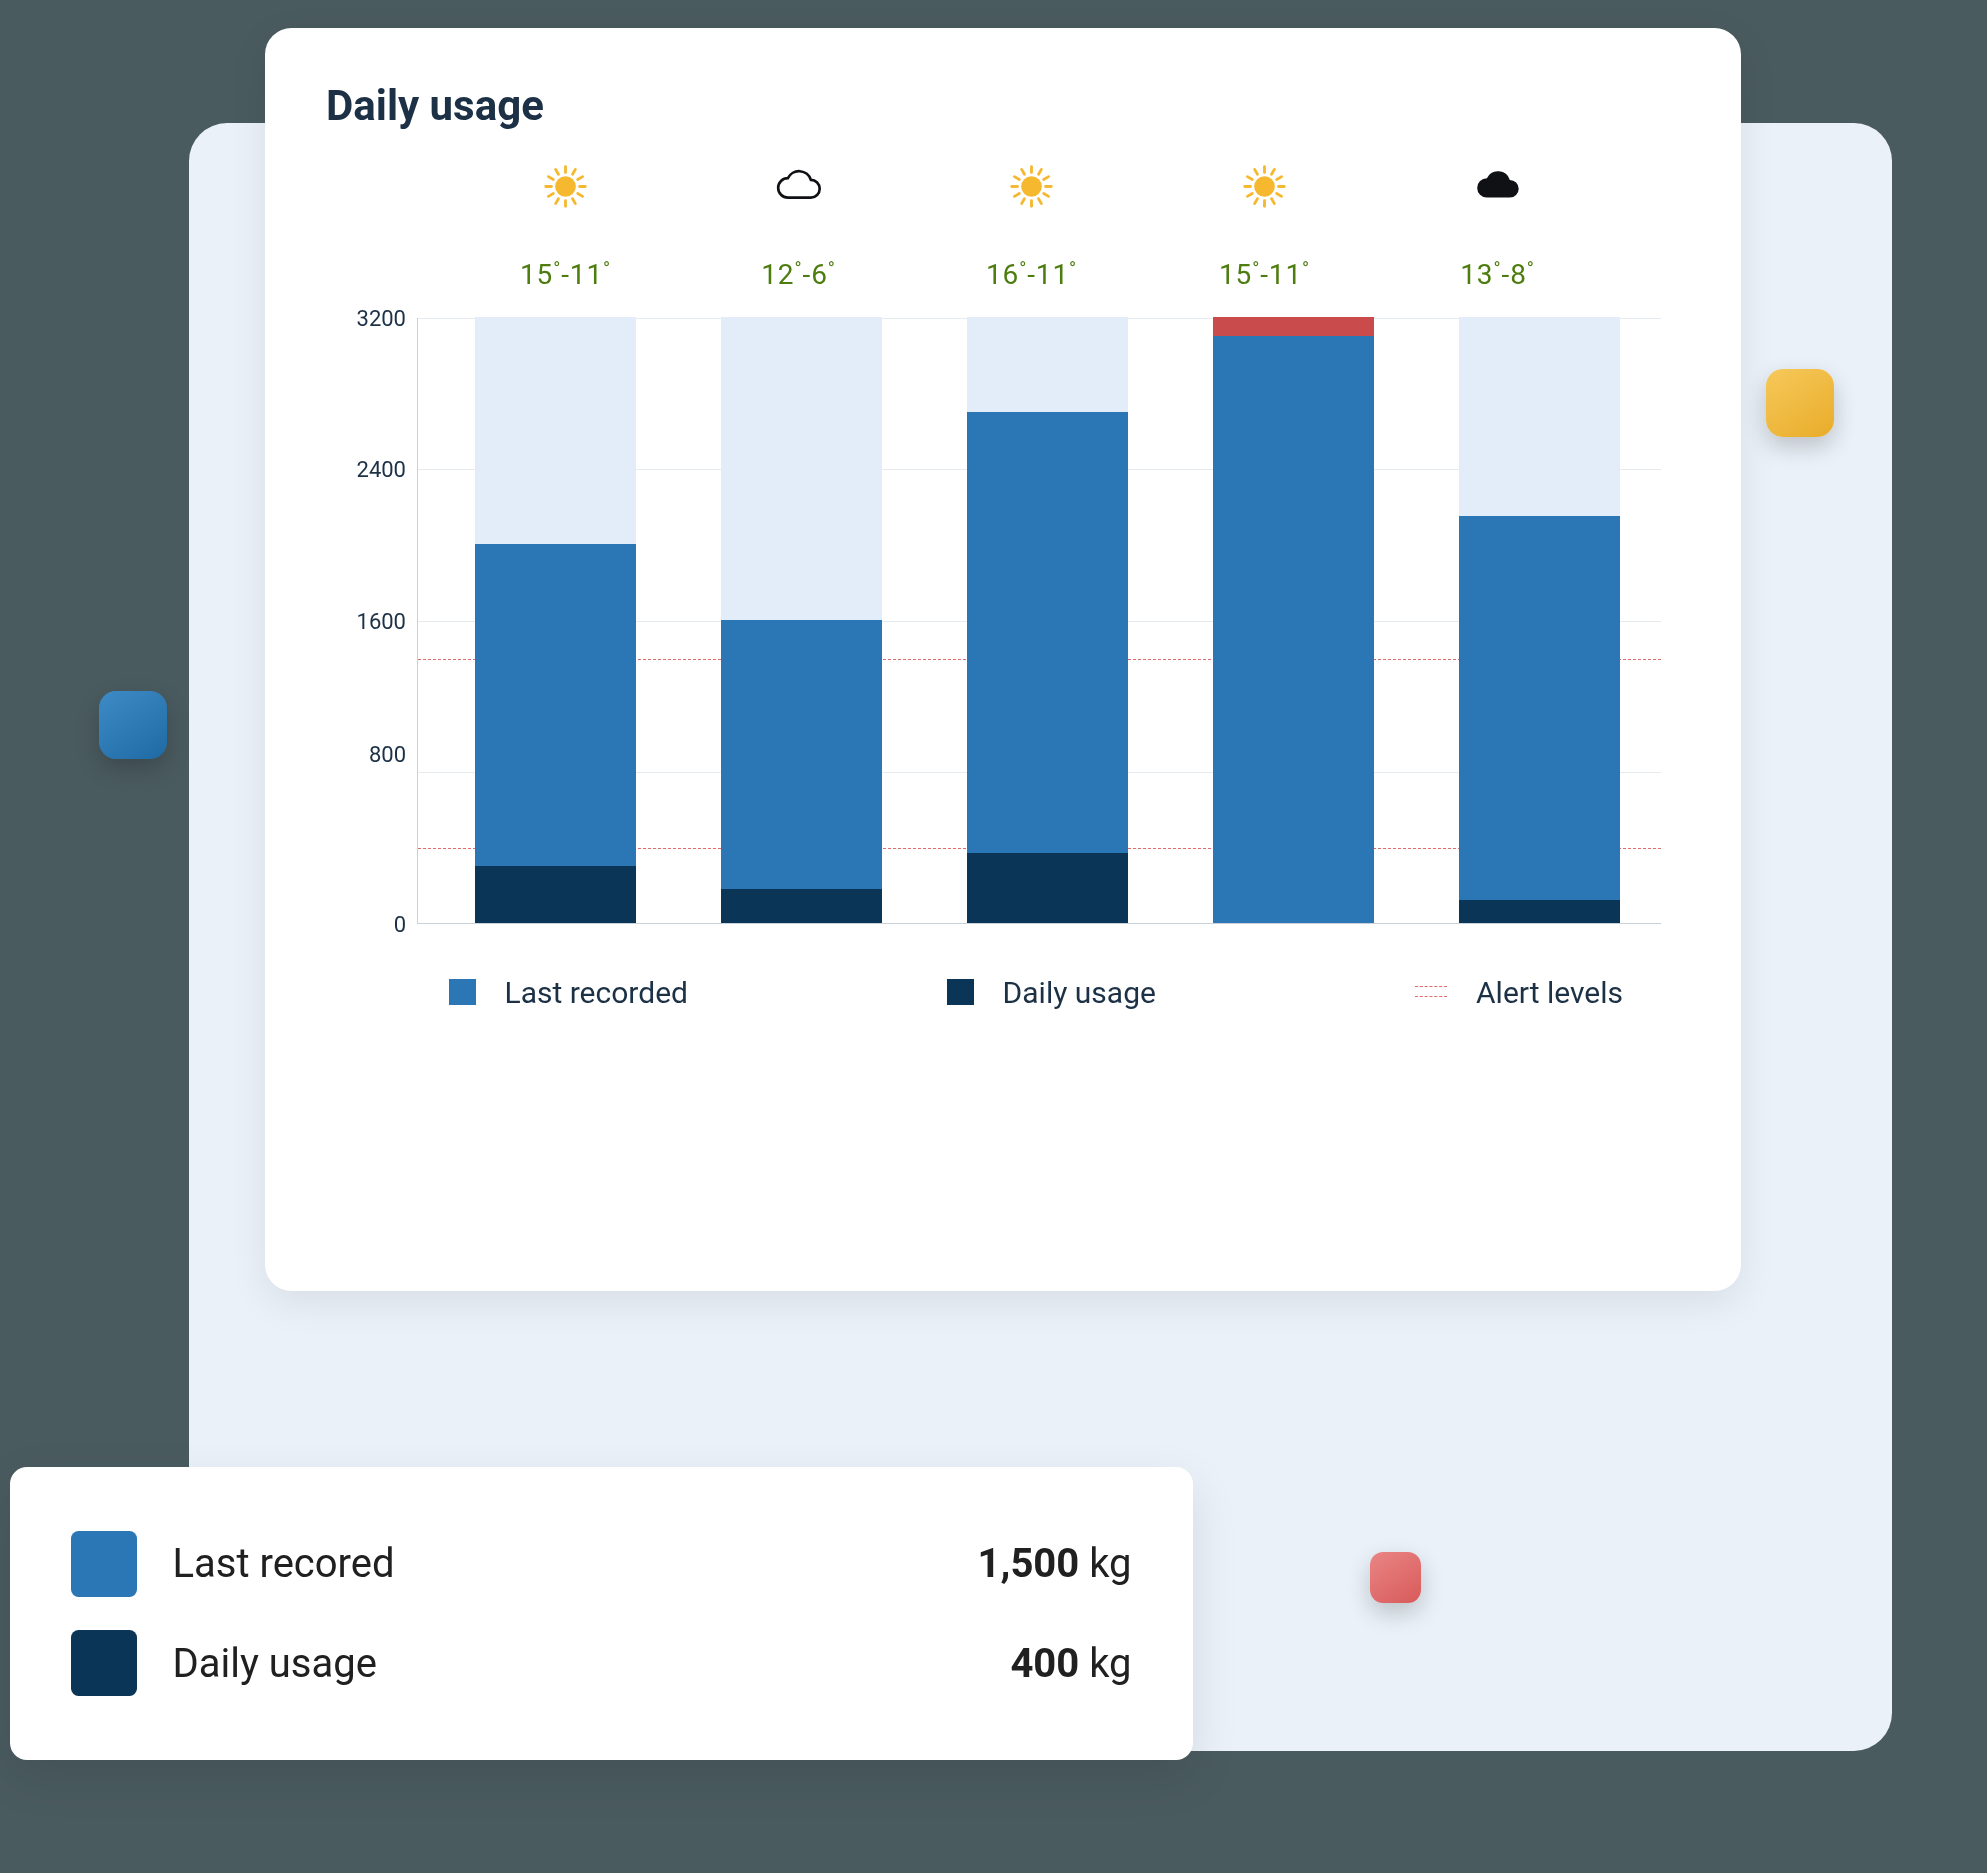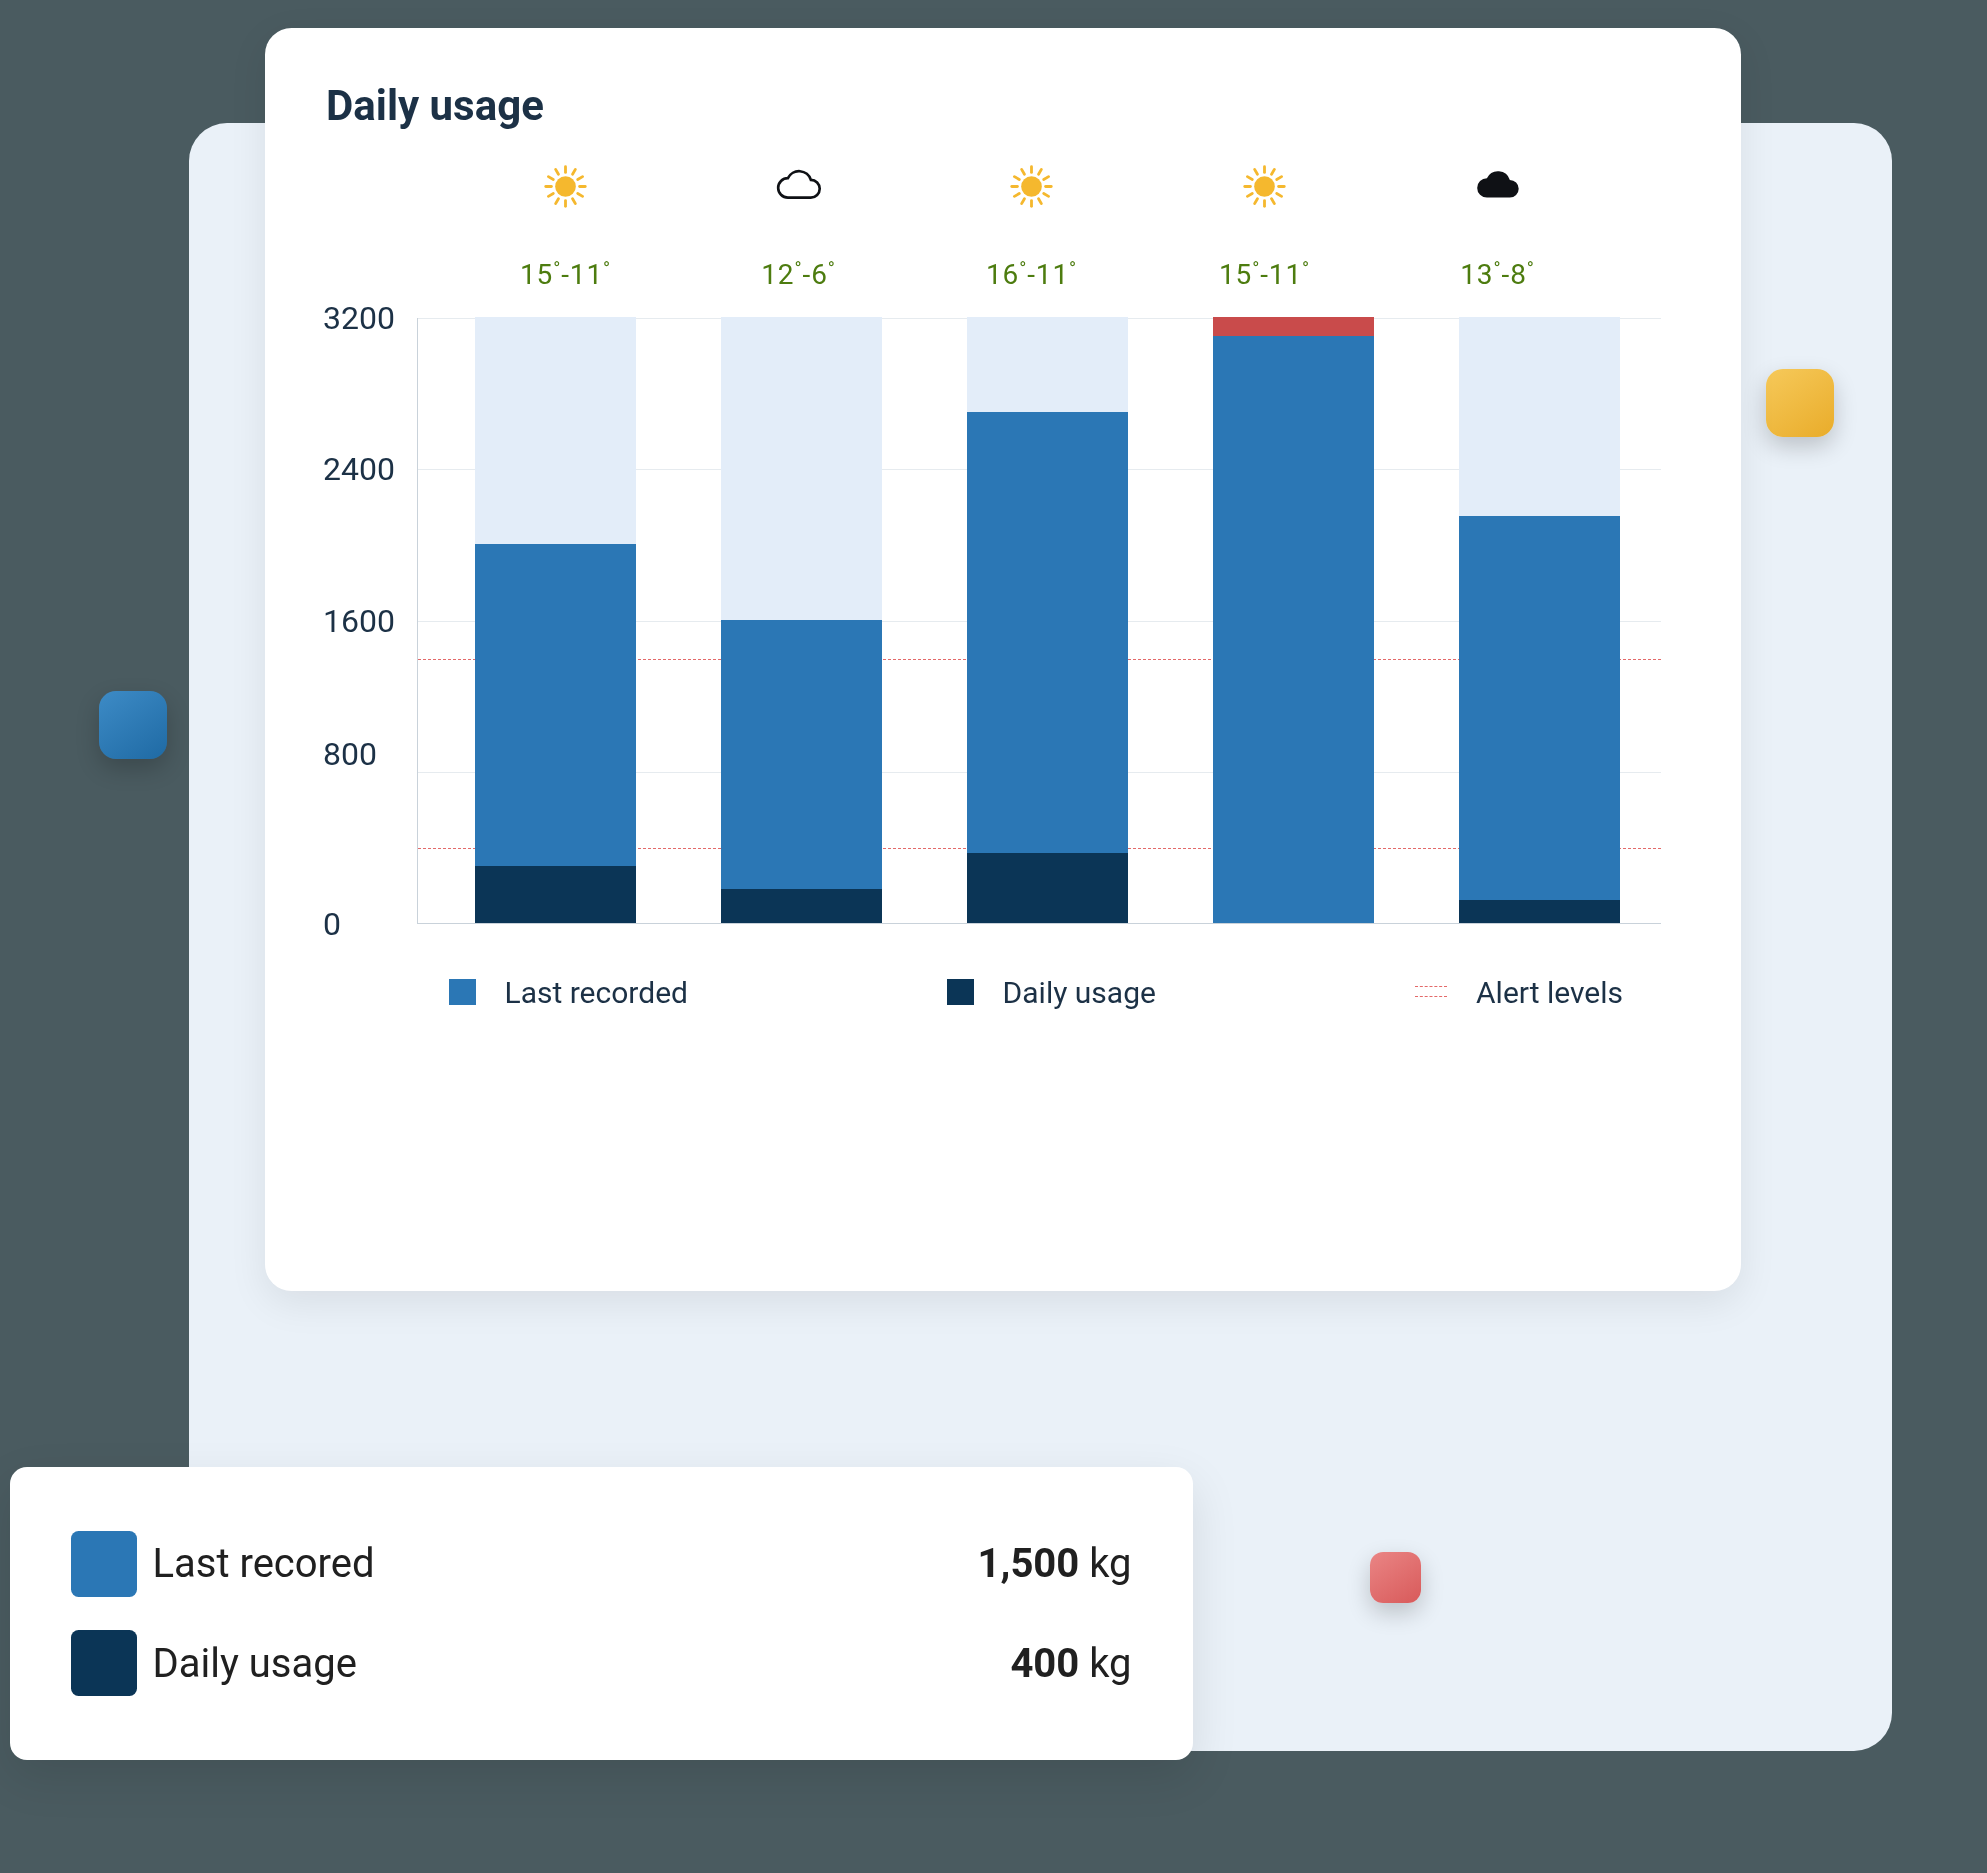--- a/index.html
+++ b/index.html
@@ -68,22 +68,22 @@
   }
   .alertline {
     position: absolute;
     left: 0; right: 0;
     border-top: 1.9px dashed #e36a6a;
   }
   .ytick {
     position: absolute;
     left: -95px;
     width: 83px;
-    text-align: left;
-    font-size: 32px;
+    text-align: right;
+    font-size: 22px;
     color: #1c3146;
     transform: translateY(-50%);
   }
   .bar-slot {
     position: absolute;
     bottom: 0;
     width: 161px;
   }
   .bar-bg {
     position: absolute;
@@ -166,21 +166,21 @@
     border-radius: 17px;
     box-shadow: 0 17px 47px rgba(0,0,0,.10);
     padding: 47px 61px;
     display: flex;
     flex-direction: column;
     justify-content: space-around;
   }
   .summary-row {
     display: flex;
     align-items: center;
-    gap: 16px;
+    gap: 36px;
   }
   .summary-swatch {
     width: 66px; height: 66px; border-radius: 7.6px;
   }
   .summary-label {
     font-size: 40px;
     color: #202020;
     flex: 1;
   }
   .summary-value {

